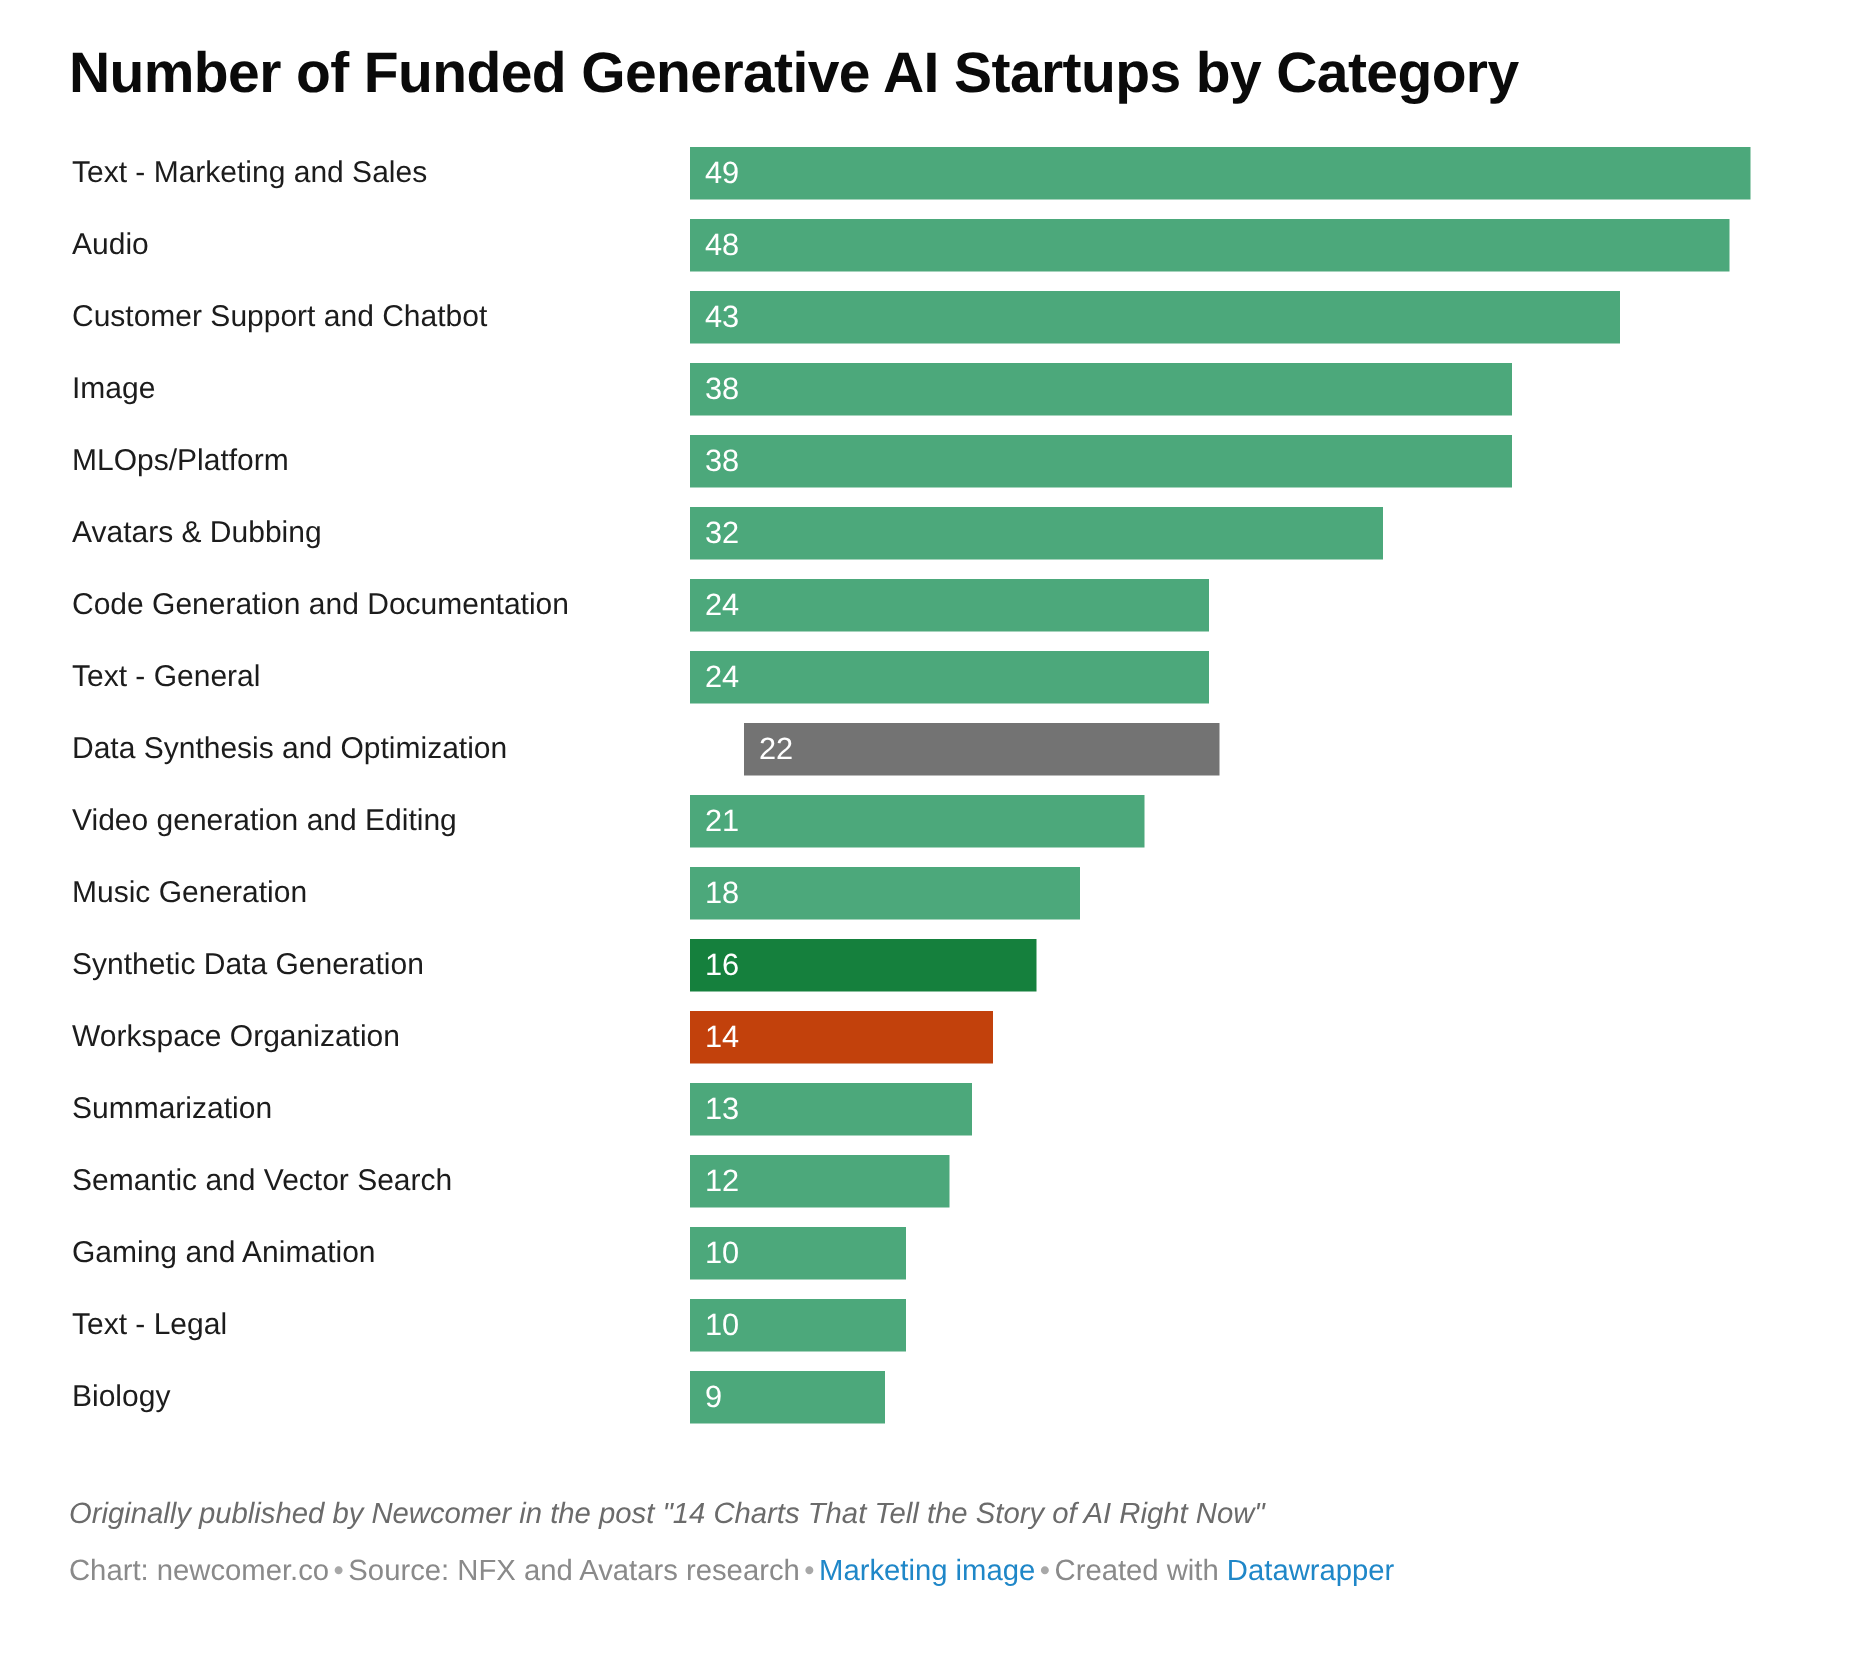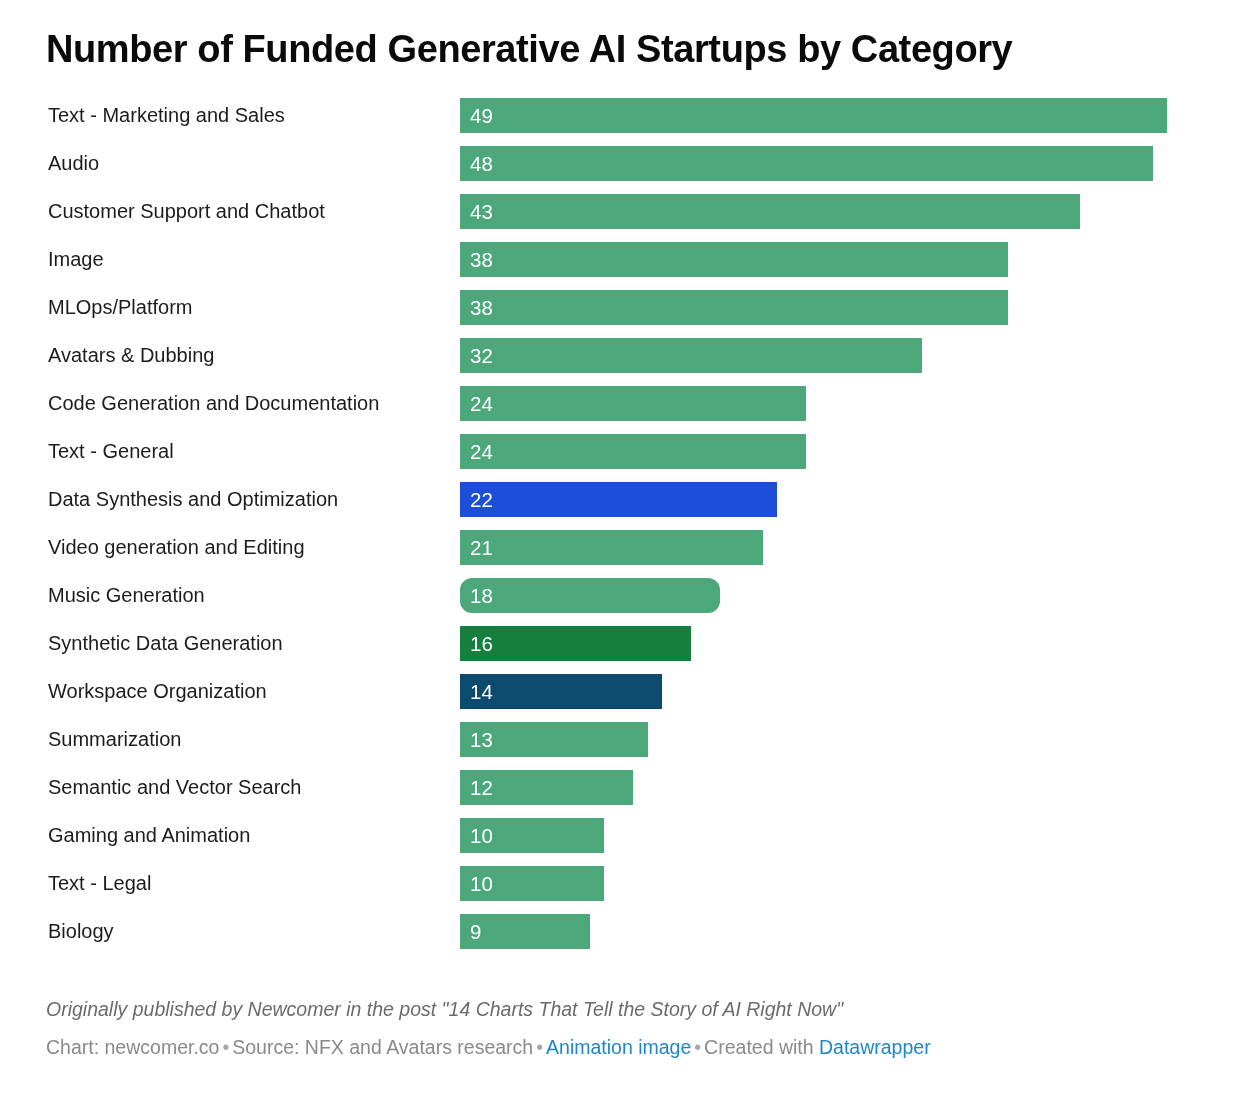--- a/index.html
+++ b/index.html
@@ -187,53 +187,53 @@
         <div class="cat-label">Text - General</div>
         <div class="bar-track" style="width: 346.32px;">
           <div class="bar" style="width: 100%; background: rgb(76, 168, 123);">
             <span class="bar-value">24</span>
           </div>
         </div>
       </div>
       <div class="bar-row">
         <div class="cat-label">Data Synthesis and Optimization</div>
         <div class="bar-track" style="width: 317.46px;">
-          <div class="bar" style="width: 100%; background: #1d4ed8;">
+          <div class="bar" style="width: 100%; background: #737373; margin-left: 36px;">
             <span class="bar-value">22</span>
           </div>
         </div>
       </div>
       <div class="bar-row">
         <div class="cat-label">Video generation and Editing</div>
         <div class="bar-track" style="width: 303.03px;">
           <div class="bar" style="width: 100%; background: rgb(76, 168, 123);">
             <span class="bar-value">21</span>
           </div>
         </div>
       </div>
       <div class="bar-row">
         <div class="cat-label">Music Generation</div>
         <div class="bar-track" style="width: 259.74px;">
-          <div class="bar" style="width: 100%; background: rgb(76, 168, 123); border-radius: 12px;">
+          <div class="bar" style="width: 100%; background: rgb(76, 168, 123);">
             <span class="bar-value">18</span>
           </div>
         </div>
       </div>
       <div class="bar-row">
         <div class="cat-label">Synthetic Data Generation</div>
         <div class="bar-track" style="width: 230.88px;">
           <div class="bar" style="width: 100%; background: #15803d;">
             <span class="bar-value">16</span>
           </div>
         </div>
       </div>
       <div class="bar-row">
         <div class="cat-label">Workspace Organization</div>
         <div class="bar-track" style="width: 202.02px;">
-          <div class="bar" style="width: 100%; background: #0c4a6e;">
+          <div class="bar" style="width: 100%; background: #c2410c;">
             <span class="bar-value">14</span>
           </div>
         </div>
       </div>
       <div class="bar-row">
         <div class="cat-label">Summarization</div>
         <div class="bar-track" style="width: 187.59px;">
           <div class="bar" style="width: 100%; background: rgb(76, 168, 123);">
             <span class="bar-value">13</span>
           </div>
@@ -269,16 +269,16 @@
           <div class="bar" style="width: 100%; background: rgb(76, 168, 123);">
             <span class="bar-value">9</span>
           </div>
         </div>
       </div>
     </div>
 
   <div class="footnote">Originally published by Newcomer in the post "14 Charts That Tell the Story of AI Right Now"</div>
 
   <div class="credits">
-    <span class="plain">Chart: newcomer.co</span><span class="sep">•</span><span class="plain">Source: NFX and Avatars research</span><span class="sep">•</span><span class="link">Animation image</span><span class="sep">•</span><span class="plain">Created with</span>&nbsp;<span class="link">Datawrapper</span>
+    <span class="plain">Chart: newcomer.co</span><span class="sep">•</span><span class="plain">Source: NFX and Avatars research</span><span class="sep">•</span><span class="link">Marketing image</span><span class="sep">•</span><span class="plain">Created with</span>&nbsp;<span class="link">Datawrapper</span>
   </div>
 
 </div>
 
 </body></html>

